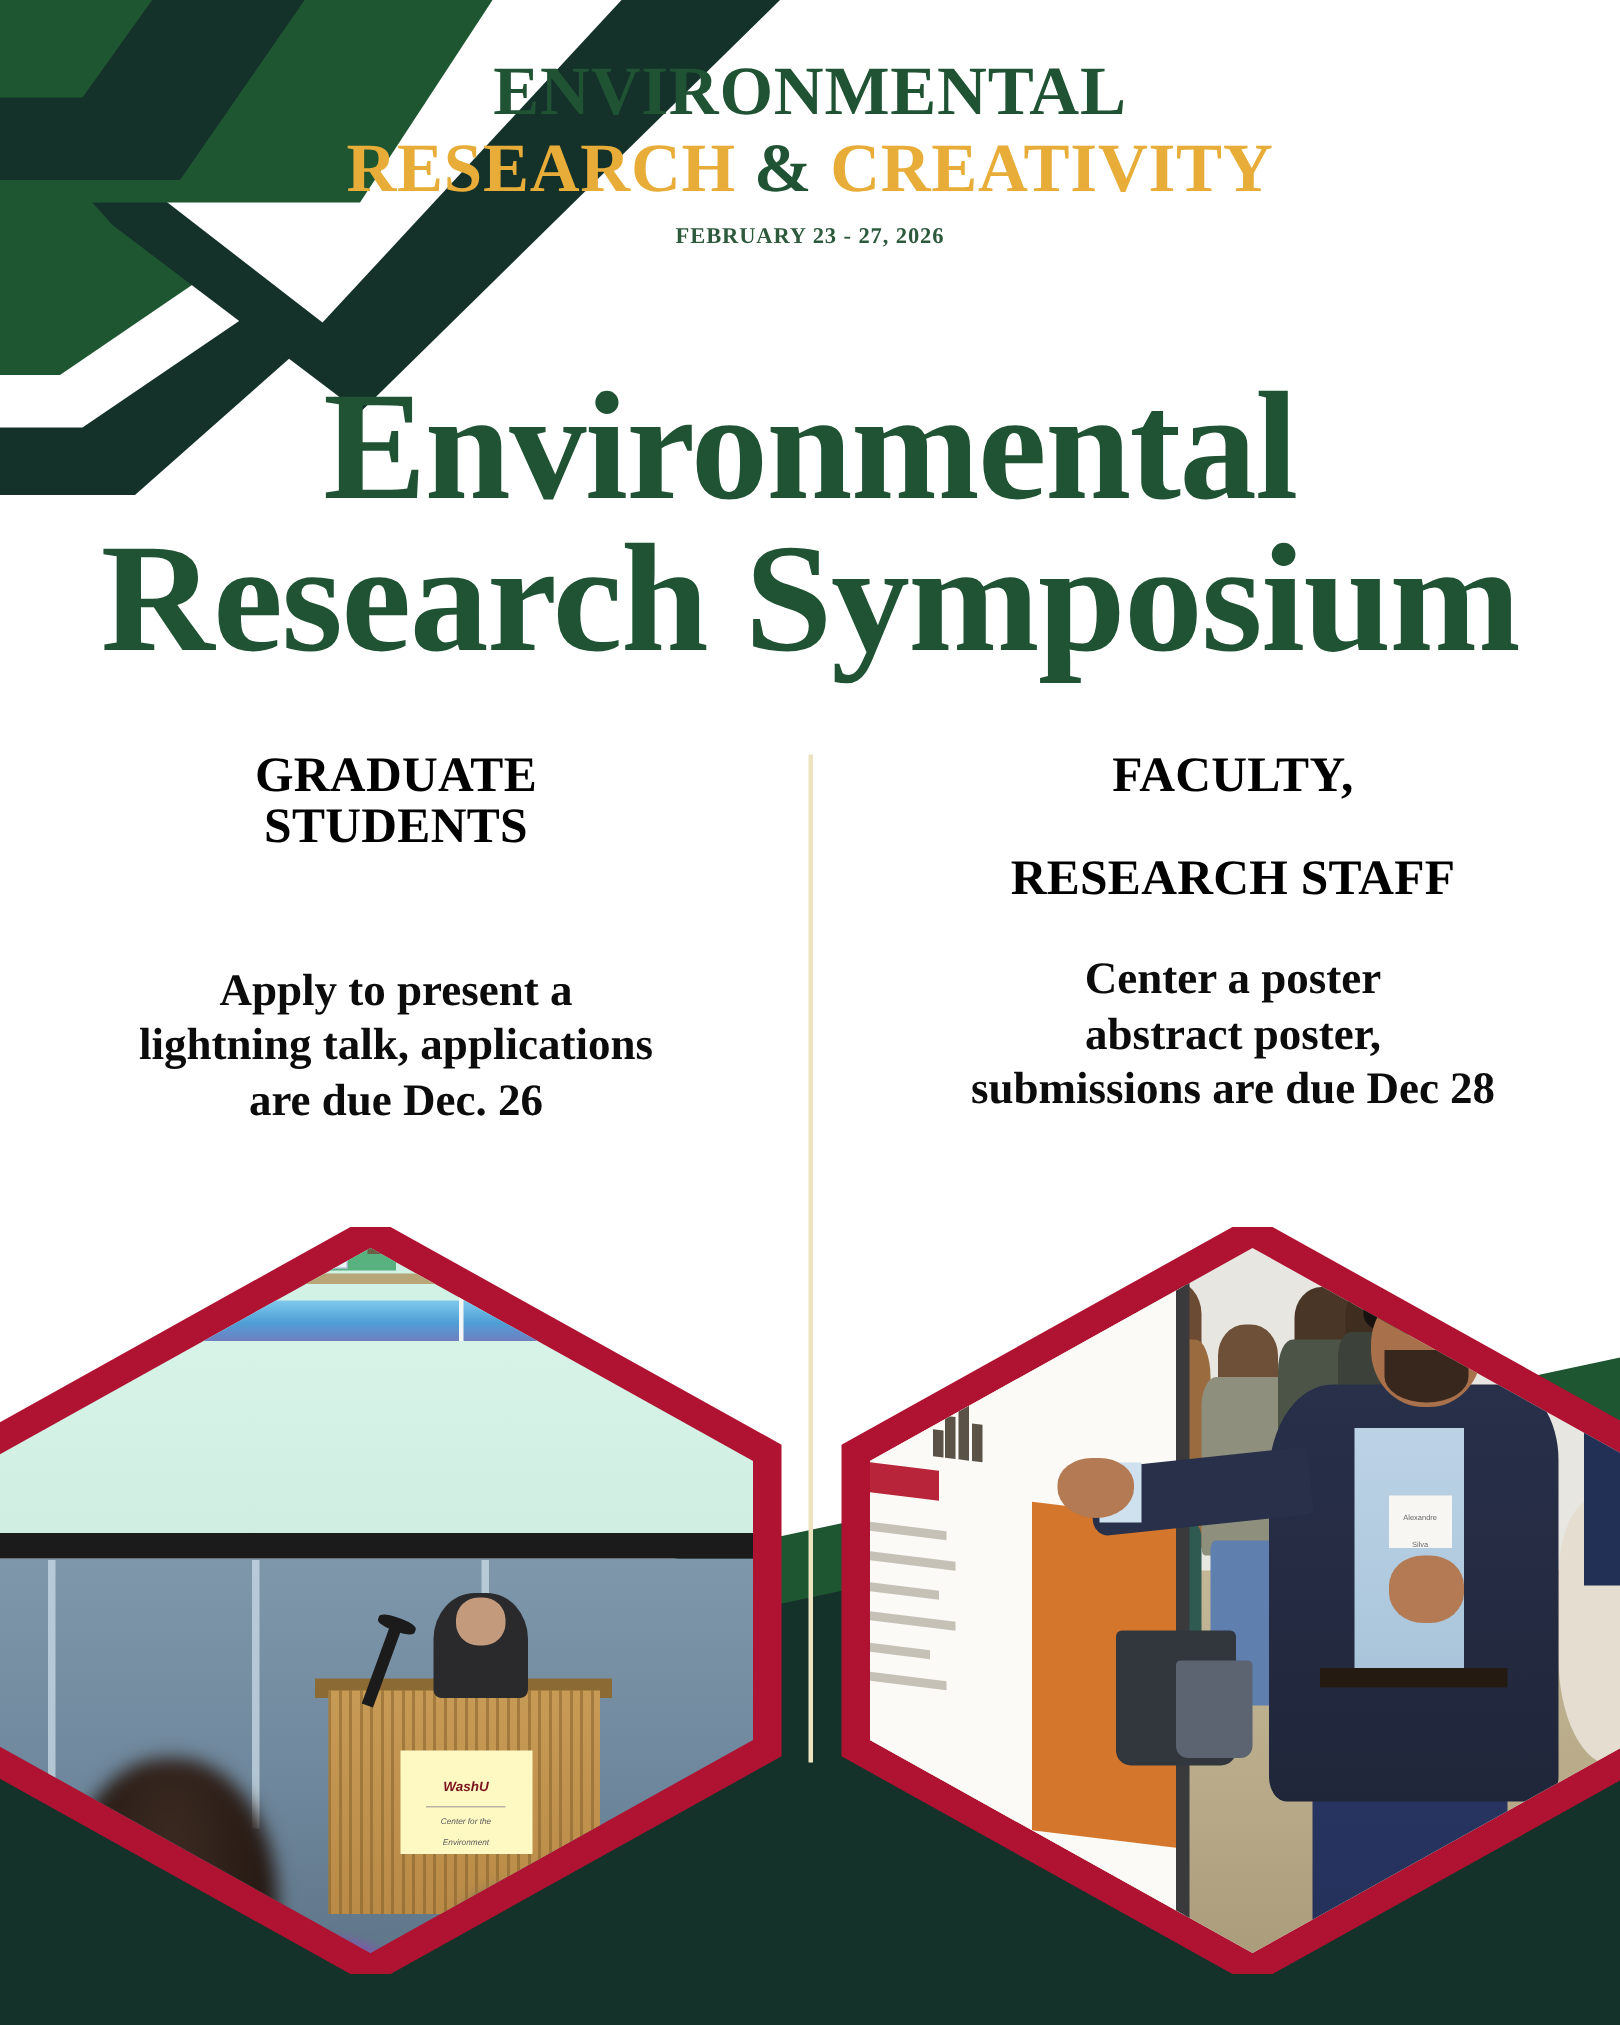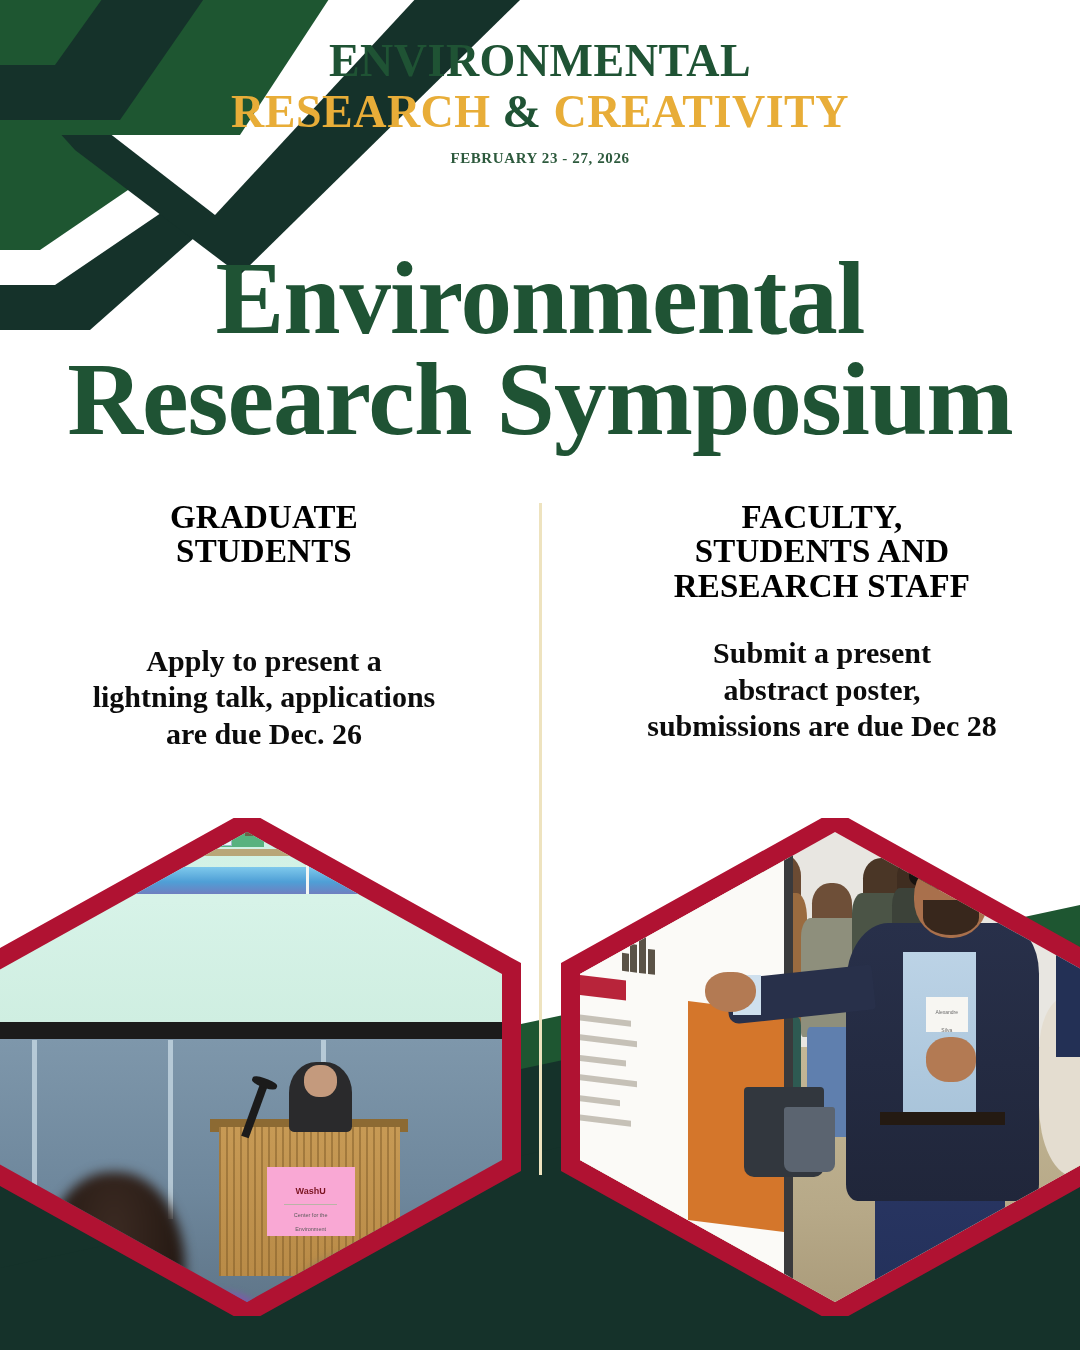--- a/index.html
+++ b/index.html
@@ -137,21 +137,21 @@
   .pl-bar{position:absolute;left:0;top:41%;width:100%;height:3.4%;background:#1b1b1b;}
   .pl-room{position:absolute;left:0;top:44.4%;width:100%;height:55.6%;
     background:linear-gradient(180deg,#7e97ab 0%, #6e879c 55%, #5e7487 100%);}
   .pl-win{position:absolute;top:44.6%;width:0.9%;height:36%;background:#c9dbe6;opacity:.75;}
   .pl-podium{position:absolute;left:45%;top:62%;width:32%;height:30%;
     background:linear-gradient(180deg,#c79a55 0%, #b98b47 100%);}
   .pl-podium-top{position:absolute;left:43.5%;top:60.4%;width:35%;height:2.6%;background:#8c6a33;}
   .pl-slats{position:absolute;left:0;top:0;width:100%;height:100%;
     background:repeating-linear-gradient(90deg,rgba(120,85,35,.45) 0 2px, rgba(0,0,0,0) 2px 7px);}
   .pl-plaque{position:absolute;left:53.5%;top:70%;width:15.5%;height:14%;
-    background:#f9a8d4;}
+    background:#fef9c3;font-style:italic;}
   .pl-plaque b{display:block;margin-top:22%;font-family:"Liberation Sans",sans-serif;
     font-size:9px;color:#7a1320;text-align:center;}
   .pl-plaque s{display:block;margin:9% auto 0;width:60%;height:1px;background:#b9b4a6;}
   .pl-plaque span{display:block;margin-top:8%;font-family:"Liberation Sans",sans-serif;
     font-size:5.5px;color:#5a5a5a;text-align:center;line-height:1.25;text-decoration:none;}
   .pl-speaker{position:absolute;left:57.5%;top:49%;width:11%;height:14%;
     background:#2a2a2c;border-radius:44% 44% 8% 8%;}
   .pl-speaker::before{content:"";position:absolute;left:24%;top:4%;width:52%;height:46%;
     background:#c49a7d;border-radius:46%;}
   .pl-speaker::after{content:"";position:absolute;left:-10%;top:16%;width:120%;height:70%;
@@ -267,25 +267,25 @@
       <p class="col-body">
         <span>Apply to present a</span><br>
         <span>lightning talk, applications</span><br>
         <span>are due Dec. 26</span>
       </p>
     </div>
 
     <div class="col col-right">
       <h2 class="col-head">
         <span>FACULTY,</span><br>
-        <span>STUDENTS AND</span><br>
+        <br>
         <span>RESEARCH STAFF</span>
       </h2>
       <p class="col-body">
-        <span>Submit a present</span><br>
+        <span>Center a poster</span><br>
         <span>abstract poster,</span><br>
         <span>submissions are due Dec 28</span>
       </p>
     </div>
   </div>
 
   <svg class="deco-svg deco-bottom" viewBox="0 0 1080 1350">
     <polygon points="0,1205 1080,985 1080,1350 0,1350" fill="#15322a"></polygon>
     <polygon points="0,1135 1080,905 1080,1012 0,1262" fill="#1e5631"></polygon>
     <polygon points="0,1180 1080,950 1080,1058 0,1310" fill="#15322a"></polygon>

